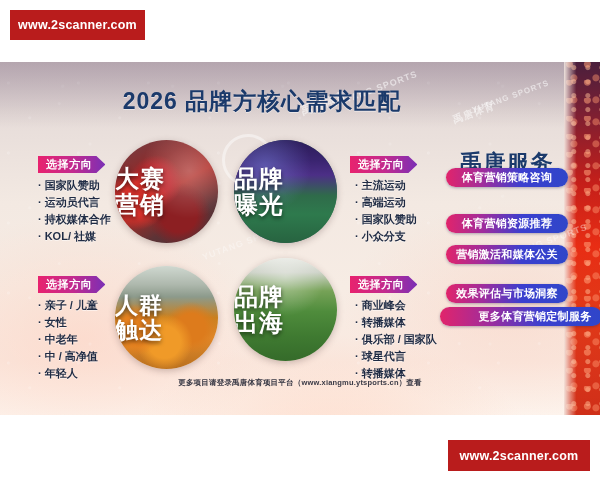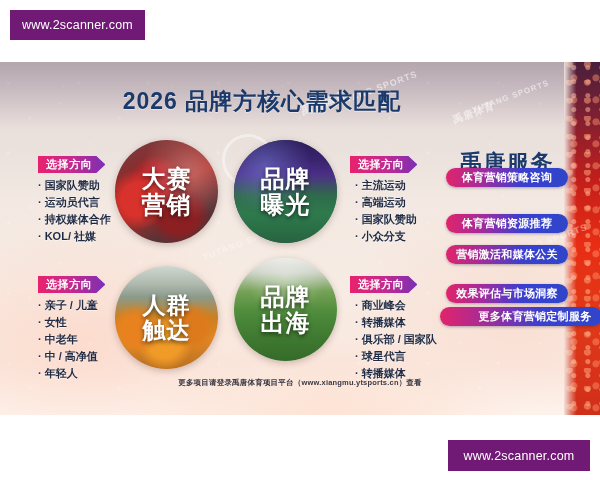--- a/index.html
+++ b/index.html
@@ -4,23 +4,23 @@
 <style>
   html,body{margin:0;padding:0;}
   body{
     width:600px;height:480px;background:#ffffff;overflow:hidden;
     font-family:"Liberation Sans","DejaVu Sans",sans-serif;
     position:relative;
   }
 
   
   .wm{
-    position:absolute;background:#701a75;color:#ffffff;
+    position:absolute;background:#b91c1c;color:#ffffff;
     display:flex;align-items:center;justify-content:center;
-    font-size:12.5px;letter-spacing:.2px;white-space:nowrap;
+    font-size:12.5px;letter-spacing:.2px;white-space:nowrap;font-weight:bold;
   }
   #wm-top{left:10px;top:10px;width:135px;height:30px;}
   #wm-bottom{left:448px;top:440px;width:142px;height:31px;}
 
   
   .poster{
     position:absolute;left:0;top:62px;width:600px;height:353px;
     overflow:hidden;
     background:
       radial-gradient(ellipse 300px 190px at 55% 115%, rgba(255,196,170,.55), rgba(255,196,170,0) 70%),
@@ -81,21 +81,21 @@
   
   .title{
     position:absolute;left:0;top:24px;width:524px;text-align:center;
     font-size:23px;font-weight:700;color:#1b3a6b;letter-spacing:1px;
     text-shadow:0 1px 0 rgba(255,255,255,.45);
   }
 
   
   .circle{
     position:absolute;border-radius:50%;overflow:hidden;
-    display:flex;align-items:center;justify-content:center;
+    display:flex;align-items:center;
     box-shadow:0 2px 7px rgba(80,50,50,.28);
   }
   .circle .photo{position:absolute;inset:0;}
   .circle .cap{
     position:relative;z-index:3;color:#ffffff;font-weight:700;
     font-size:23px;line-height:1.06;text-align:center;letter-spacing:1px;
     text-shadow:0 2px 4px rgba(0,0,0,.6);
   }
   #circle-dasai{left:115px;top:78px;width:103px;height:103px;}
   #circle-dasai .photo{

